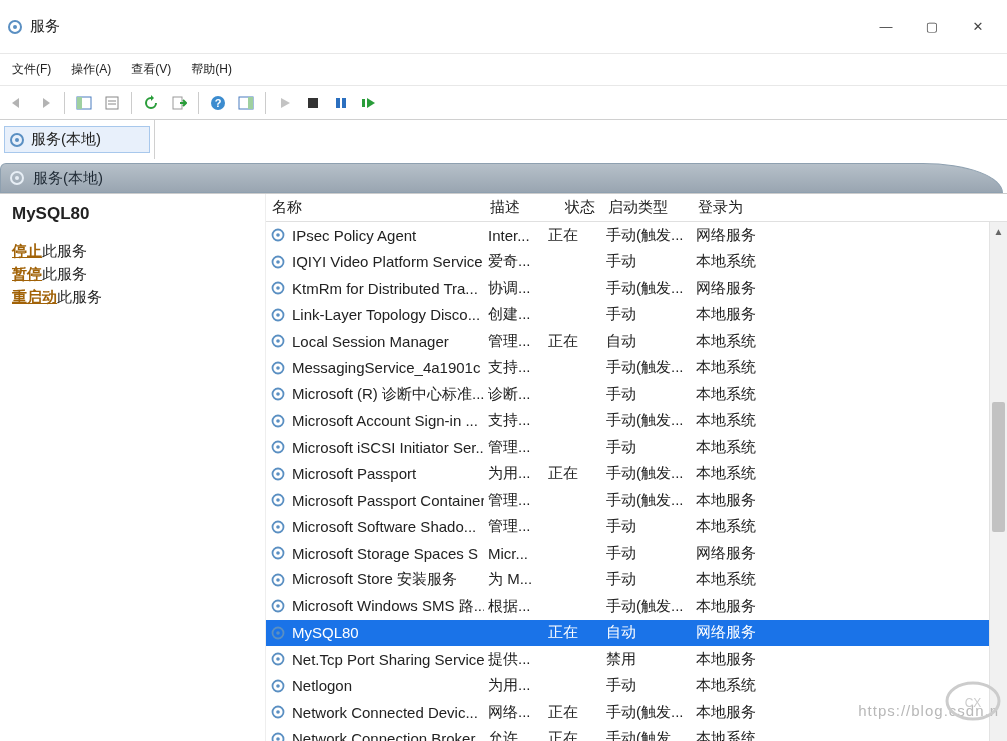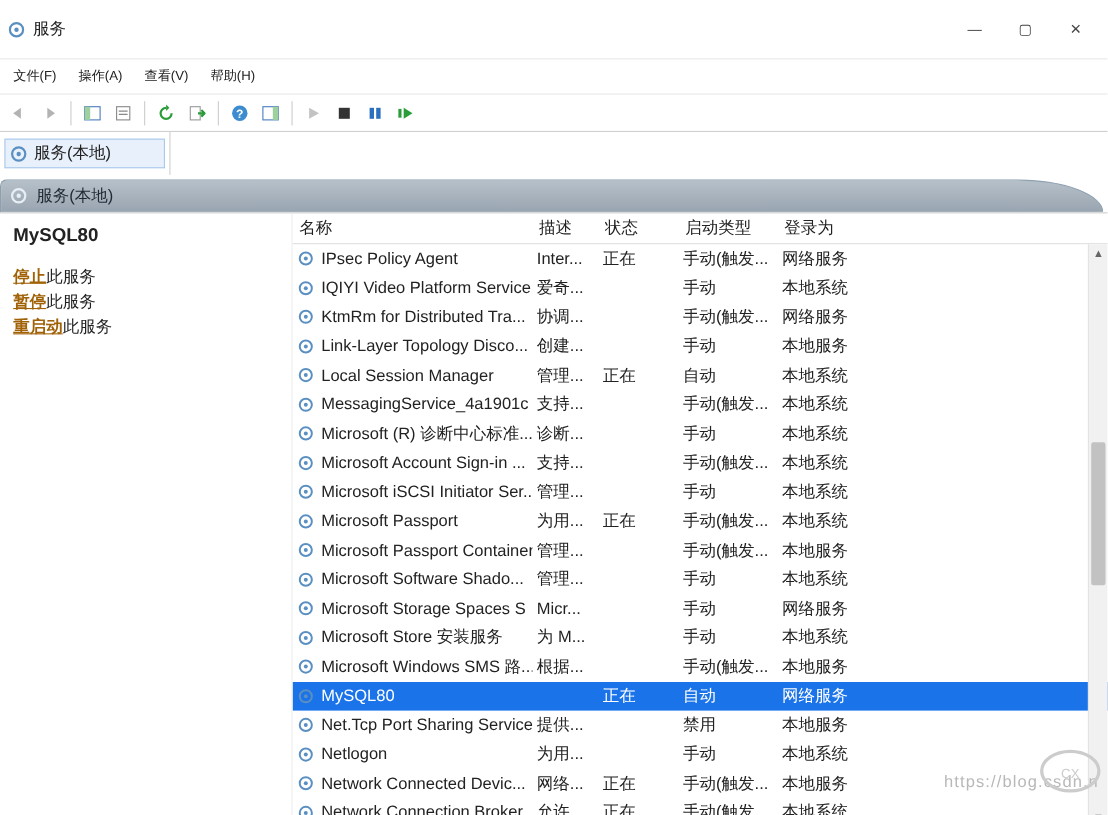--- a/index.html
+++ b/index.html
@@ -33,21 +33,21 @@
                  display:flex; align-items:center; padding-left:8px; gap:8px; color:#1f2a35; font-size:15px; }
   .pane-body { flex:1; display:flex; border-top:1px solid #ccc; min-height:0;}
   .detail-col { width:265px; padding: 10px 12px; font-size:15px; }
   .detail-col .svc-name { font-weight:bold; margin-bottom:18px; font-size:17px;}
   .detail-col a { color:#a16207; text-decoration:underline; cursor:pointer;font-weight:bold; }
   .detail-col .line { margin-bottom:4px; }
 
   .list-col { flex:1; display:flex; flex-direction:column; min-width:0; position:relative; border-left:1px solid #eee;}
   .list-head { display:flex; height:28px; align-items:center; border-bottom: 1px solid #e0e0e0; }
   .list-head .col { padding: 4px 6px; font-size:15px; border-right:1px solid transparent; white-space:nowrap; overflow:hidden; text-overflow:ellipsis; }
-  .c-name { width:218px;} .c-desc { width:60px;} .c-stat {width:58px;} .c-start{width:90px;margin-left:15px;} .c-login{width:86px;}
+  .c-name { width:218px;} .c-desc { width:60px;} .c-stat {width:58px;text-align:right;} .c-start{width:90px;} .c-login{width:86px;}
   .list-rows { flex:1; overflow:hidden; position:relative;}
   .row { display:flex; align-items:center; height:26.5px; padding-right:14px; cursor:pointer;}
   .row .cell { padding: 2px 4px; font-size:15px; white-space:nowrap; overflow:hidden; text-overflow:ellipsis; display:flex; align-items:center;}
   .row .icon { margin-right:6px; flex-shrink:0;}
   .row.selected { background:#1a73e8; color:#fff; }
 
   
   .vscroll { position:absolute; right:0; top:0; bottom:0; width:18px; background:#f1f1f1; border-left:1px solid #e3e3e3; }
   .vscroll .thumb { position:absolute; left:2px; right:2px; top:180px; height:130px; background:#c2c2c2; border-radius:2px;}
   .vscroll .arrow { position:absolute; left:0; right:0; height:18px; display:flex; align-items:center; justify-content:center; color:#666; font-size:10px; cursor:pointer;}

